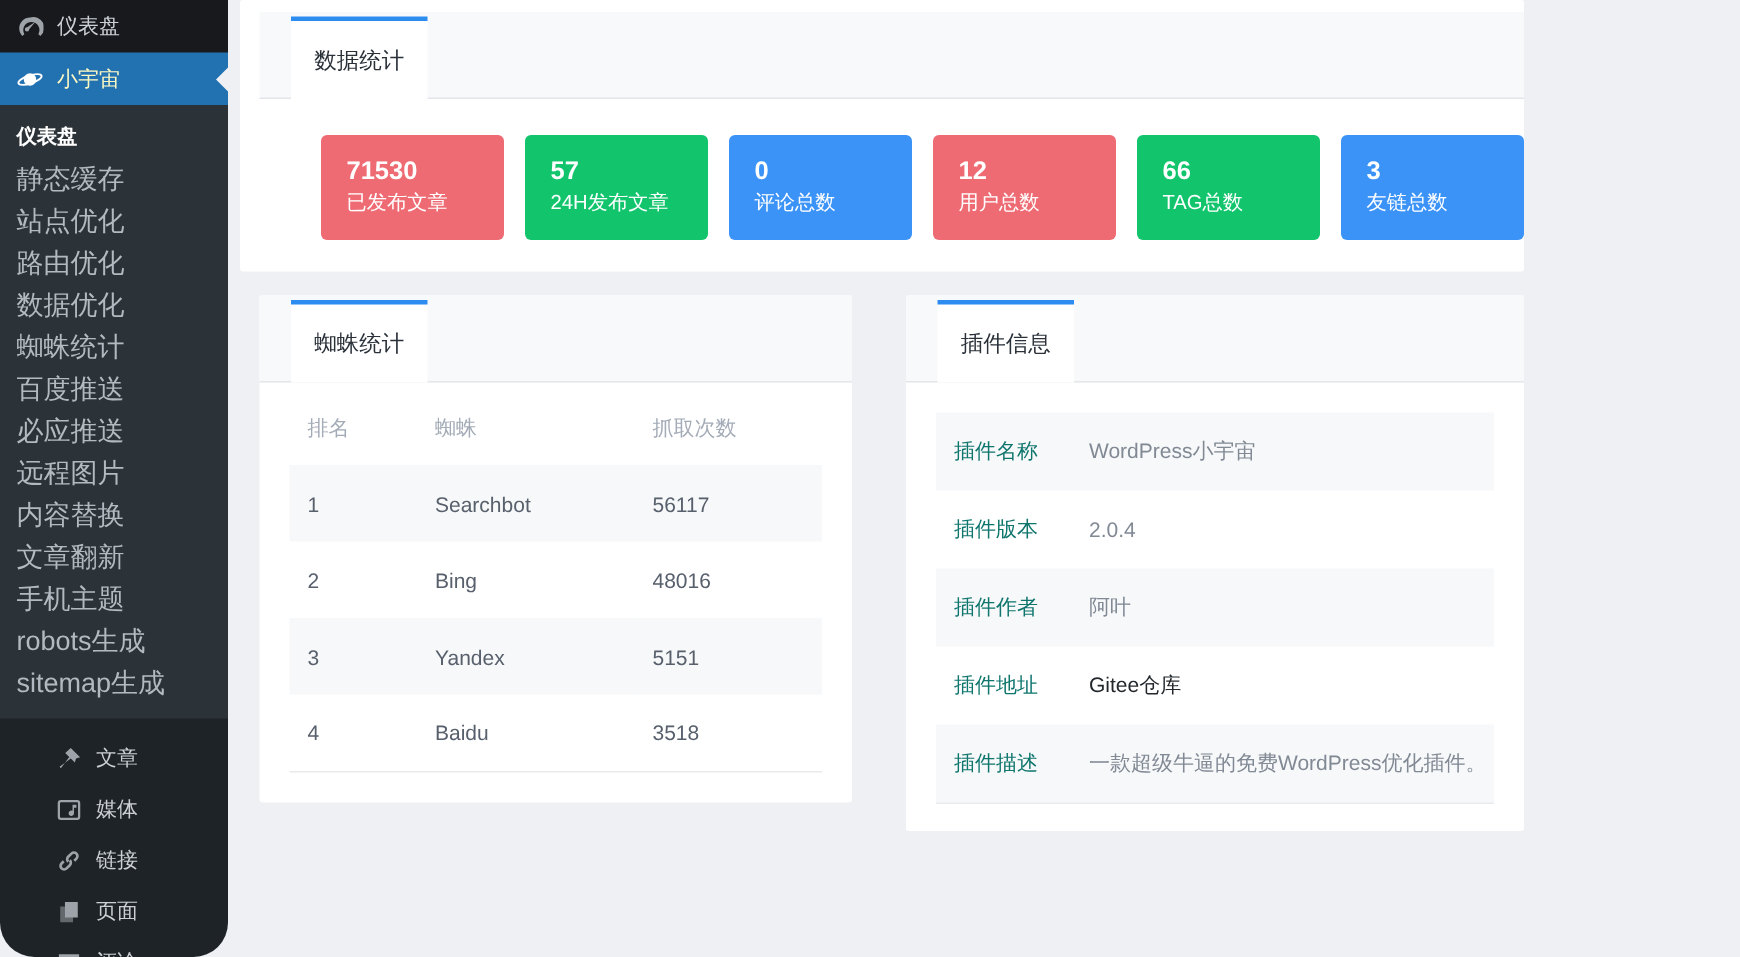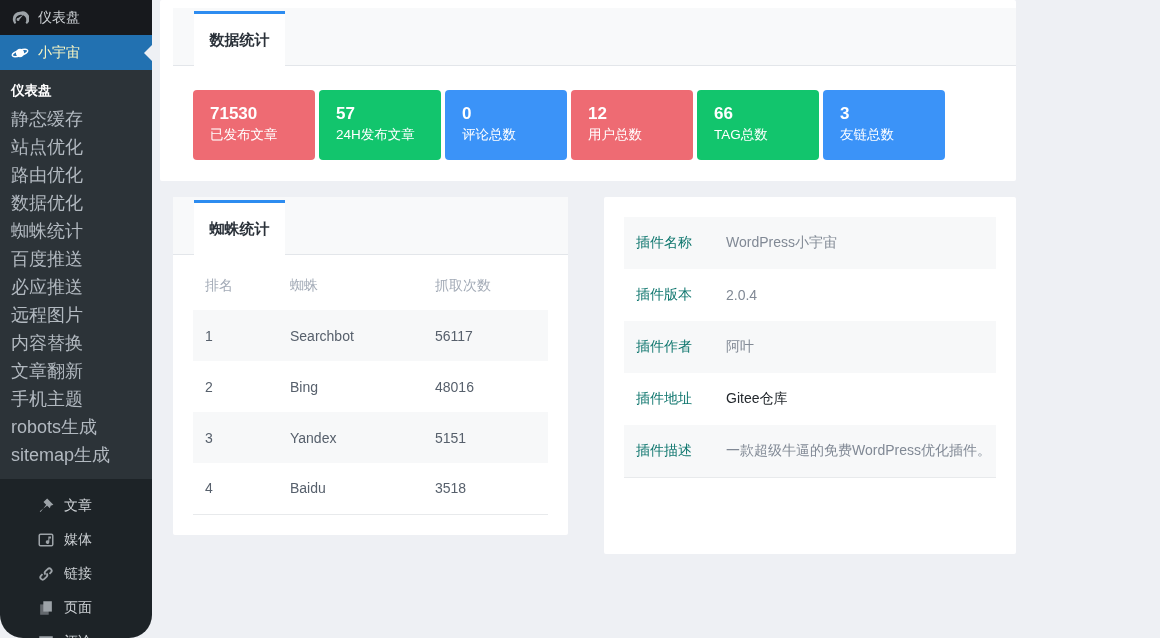--- a/index.html
+++ b/index.html
@@ -39,26 +39,26 @@
   
   .panel { position:absolute; background:#fff; border-radius:2px; }
   .tabbar {
     position:relative; height:58px;
     background:#f8f9fa; border-bottom:1px solid #e3e6ea;
   }
   .tab {
     position:absolute; left:21px; top:3px; bottom:-1px; width:91px;
     background:#fff; border-top:3px solid #2d8cf0;
     display:flex; align-items:center; justify-content:center;
-    font-size:15px; font-weight:bold; color:#2a3139; cursor:pointer;
+    font-size:15px; font-weight:normal; color:#2a3139; cursor:pointer;
   }
 
   #top-panel { left:160px; top:0; width:856px; height:181px; }
   #top-panel .tabbar { margin:8px 0 0 13px; }
-  .cards { display:flex; gap:4px; padding:24px 0 0 33px; }
+  .cards { display:flex; gap:14px; padding:24px 0 0 33px;justify-content:flex-end; }
   .stat-card {
     width:122px; height:70px; border-radius:4px; color:#fff;
     padding:13px 0 0 17px;
   }
   .stat-card .num { font-size:17px; font-weight:bold; line-height:22px; }
   .stat-card .lbl { font-size:13.5px; line-height:20px; }
 
   #spider-panel { left:173px; top:197px; width:395px; height:338px; }
   #plugin-panel { left:604px; top:197px; width:412px; height:357px; }
 
@@ -235,20 +235,23 @@
       <tr>
         <td>4</td>
         <td>Baidu</td>
         <td>3518</td>
       </tr>
     </tbody>
   </table>
 </div>
 
 <div id="plugin-panel" class="panel">
+  <div class="tabbar">
+    <div class="tab">插件信息</div>
+  </div>
   <table class="tbl info-tbl">
     <colgroup>
         <col class="c1">
         <col>
       </colgroup>
     <tbody>
       <tr class="striped">
         <td class="k">插件名称</td>
         <td class="v">WordPress小宇宙</td>
       </tr>

